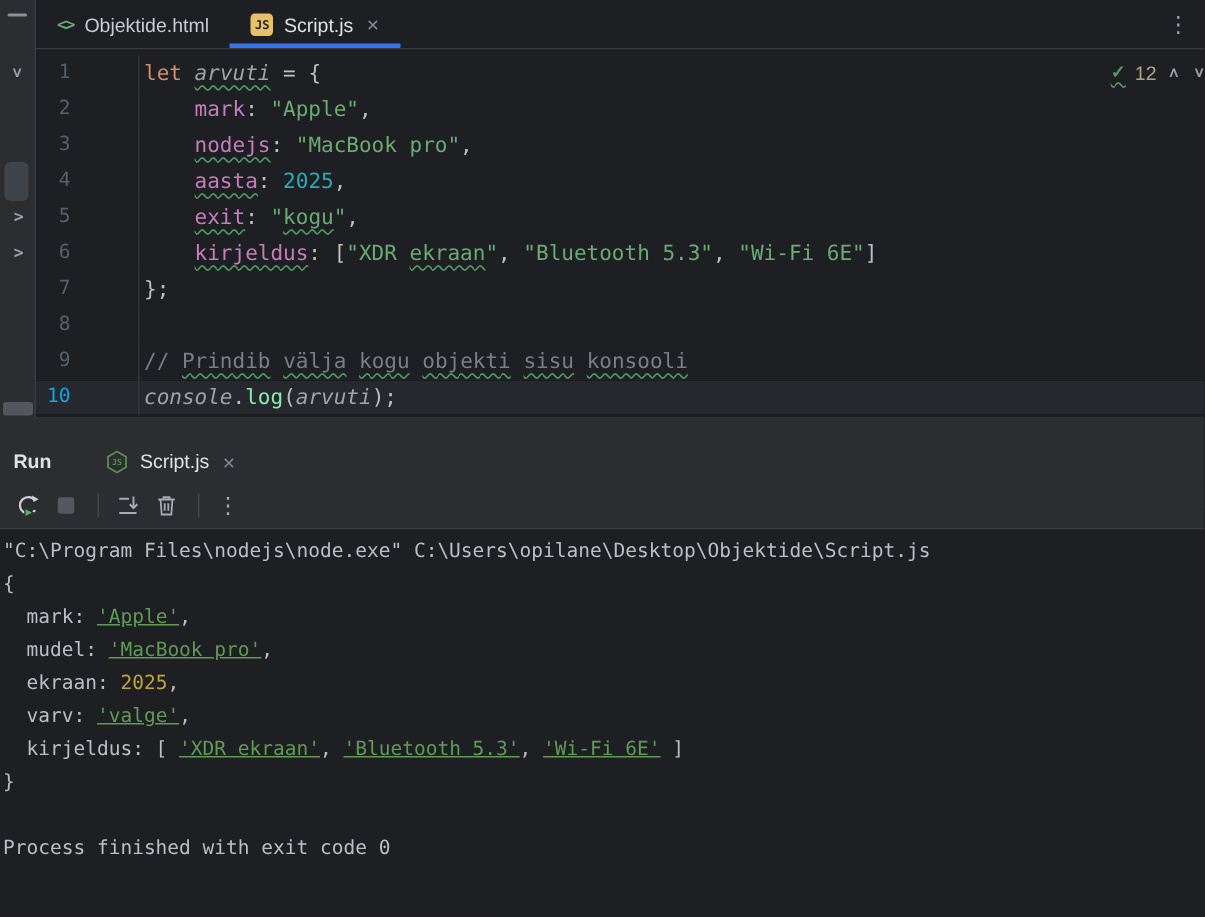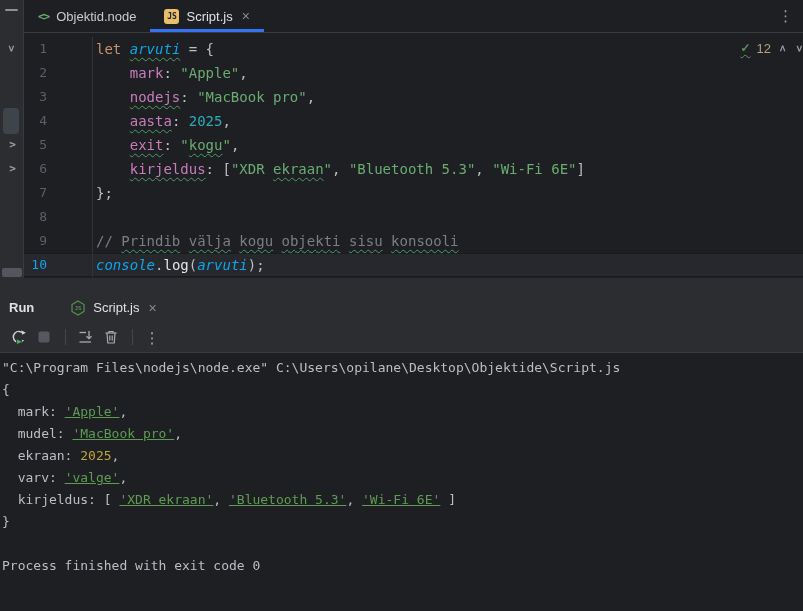--- a/index.html
+++ b/index.html
@@ -58,26 +58,26 @@
   .erow.current { background:#26282e; box-shadow:inset 0 1px #1a1b1d, inset 0 -1px #1a1b1d; }
   .ln {
     flex:none; width:69px; text-align:right; padding-right:45px;
     border-right:1px solid #313438;
     color:#5a6068; font:13px/24px "DejaVu Sans Mono", monospace;
   }
   .erow.current .ln { color:#0ea5e9; }
   .ecode { padding-left:3px; font:14px/24px "DejaVu Sans Mono", monospace; color:#bcbec4; white-space:pre; }
 
   .kw  { color:#cf8e6d; }
-  .gvar{ color:#0ea5e9; font-style:italic; }
+  .gvar{ color:#a3a3a3; font-style:italic; }
   .prop{ color:#c77dbb; }
   .str { color:#6aab73; }
   .num { color:#2aacb8; }
   .cmt { color:#7a7e85; }
-  .mth { color:#e5e5e5; }
+  .mth { color:#86efac; }
   .pun { color:#bcbec4; }
   .typo { text-decoration:underline wavy #4c9c64 1px; text-underline-offset:3px; }
 
   .inspection {
     position:absolute; top:6px; right:-4px; height:18px;
     display:flex; align-items:center; gap:6px; padding:0 2px;
   }
   .insp-check {
     color:#57965c; font-size:12px; font-weight:bold;
     text-decoration:underline wavy #57965c 1px; text-underline-offset:2px;
@@ -131,21 +131,21 @@
   <span class="chev rot90 strip-chev-down">&gt;</span>
   <div class="strip-thumb-mid"></div>
   <span class="chev strip-chev-r1">&gt;</span>
   <span class="chev strip-chev-r2">&gt;</span>
   <div class="strip-thumb-bottom"></div>
 </div>
 
 <div class="tabbar">
   <div class="tab">
     <span class="html-icon">&lt;&gt;</span>
-    <span>Objektid.node</span>
+    <span>Objektide.html</span>
   </div>
   <div class="tab active">
     <span class="js-icon">JS</span>
     <span>Script.js</span>
     <span class="close-x">×</span>
     <div class="tab-underline"></div>
   </div>
   <div class="tabbar-kebab">⋮</div>
 </div>
 

